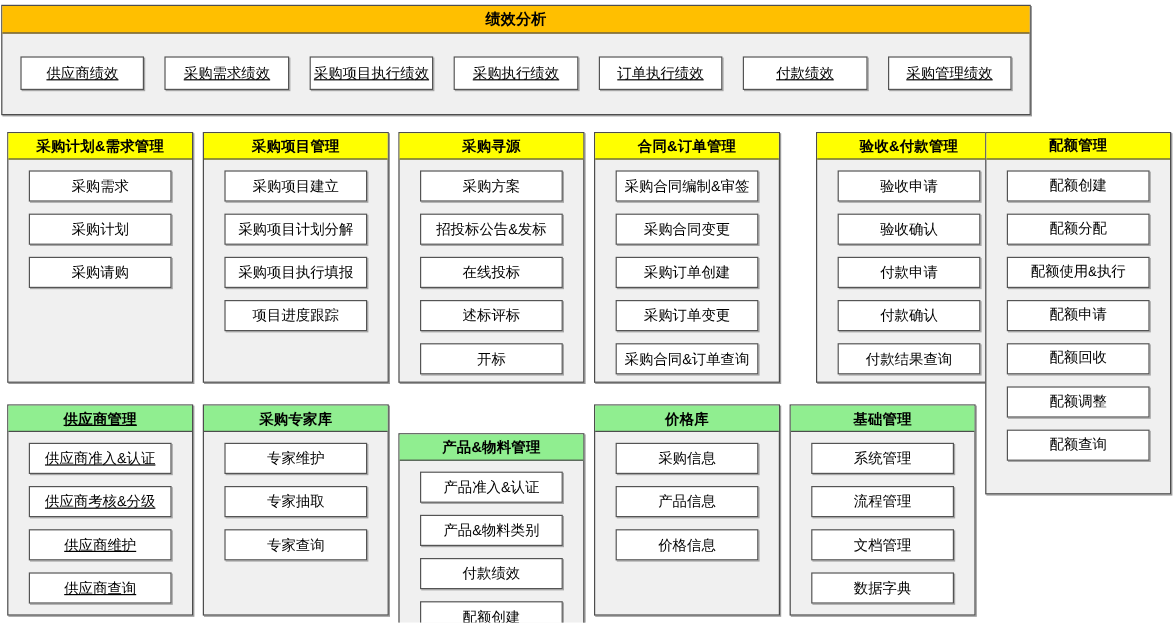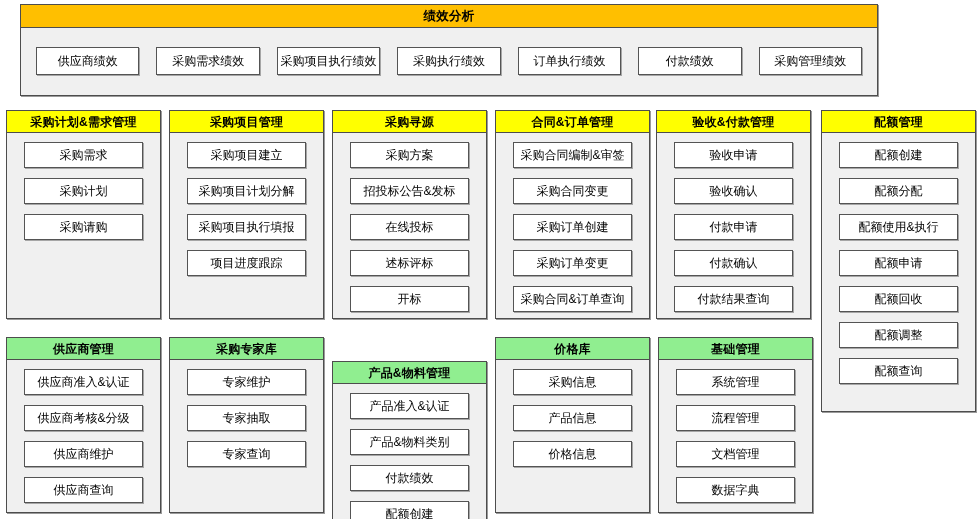--- a/index.html
+++ b/index.html
@@ -69,39 +69,40 @@
     color: #000000;
     white-space: nowrap;
     overflow: hidden;
     cursor: pointer;
     user-select: none;
   }
 
   
   #top-block {
     position: absolute;
-    left: 20px;
+    left: 1px;
     top: 4px;
     width: 858px;
     height: 92px;
   }
   #top-block .panel-head { height: 23px; line-height: 23px; font-size: 12.5px; }
   #top-banner-body {
     box-sizing: border-box;
     height: calc(100% - 24px);
     display: flex;
     align-items: center;
     justify-content: space-between;
     padding: 0 15px;
     gap: 17px;
   }
   #top-banner-body .btn {
     flex: 1 1 0;
     height: 28px;
     line-height: 26px;
+    text-decoration: underline;
   }
 
   
   .col { width: 155px; }
 </style>
 </head>
 <body>
 
 <div id="page">
 
@@ -152,45 +153,45 @@
     <div class="panel-head yellow">合同&amp;订单管理</div>
     <div class="panel-body">
       <div class="btn">采购合同编制&amp;审签</div>
       <div class="btn">采购合同变更</div>
       <div class="btn">采购订单创建</div>
       <div class="btn">采购订单变更</div>
       <div class="btn">采购合同&amp;订单查询</div>
     </div>
   </div>
 
-  <div class="panel col" style="left:656px; top:110px; height:209px;">
+  <div class="panel col" style="left:680px; top:110px; height:209px;">
     <div class="panel-head yellow">验收&amp;付款管理</div>
     <div class="panel-body">
       <div class="btn">验收申请</div>
       <div class="btn">验收确认</div>
       <div class="btn">付款申请</div>
       <div class="btn">付款确认</div>
       <div class="btn">付款结果查询</div>
     </div>
   </div>
 
-  <div class="panel col" style="left:821px; top:110px; height:302px;">
+  <div class="panel col" style="left:821px; top:110px; height:302px;font-family:Liberation Mono, monospace;">
     <div class="panel-head yellow">配额管理</div>
     <div class="panel-body">
       <div class="btn">配额创建</div>
       <div class="btn">配额分配</div>
       <div class="btn">配额使用&amp;执行</div>
       <div class="btn">配额申请</div>
       <div class="btn">配额回收</div>
       <div class="btn">配额调整</div>
       <div class="btn">配额查询</div>
     </div>
   </div>
 
-  <div class="panel col" style="left:6px;   top:337px; height:176px;">
+  <div class="panel col" style="left:6px;   top:337px; height:176px;text-decoration:underline;">
     <div class="panel-head green">供应商管理</div>
     <div class="panel-body">
       <div class="btn">供应商准入&amp;认证</div>
       <div class="btn">供应商考核&amp;分级</div>
       <div class="btn">供应商维护</div>
       <div class="btn">供应商查询</div>
     </div>
   </div>
 
   <div class="panel col" style="left:169px; top:337px; height:176px;">

